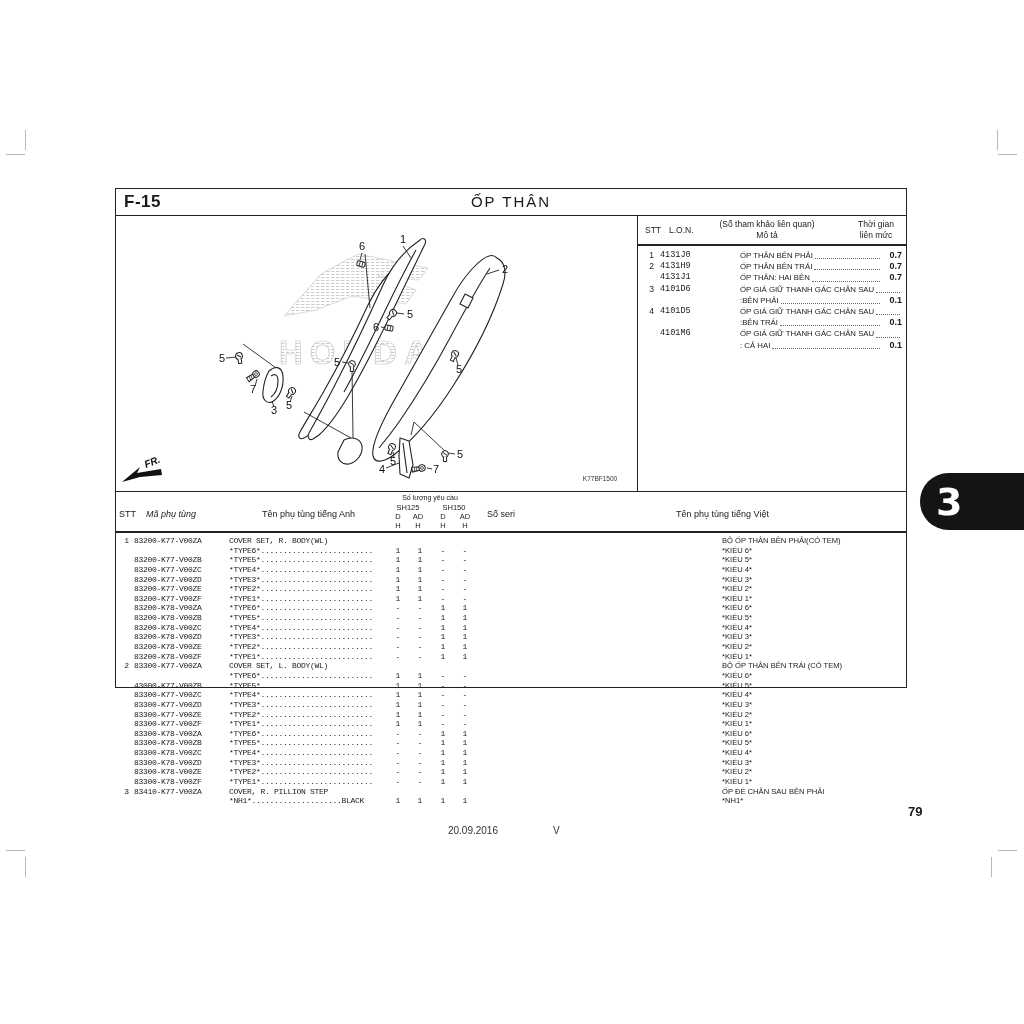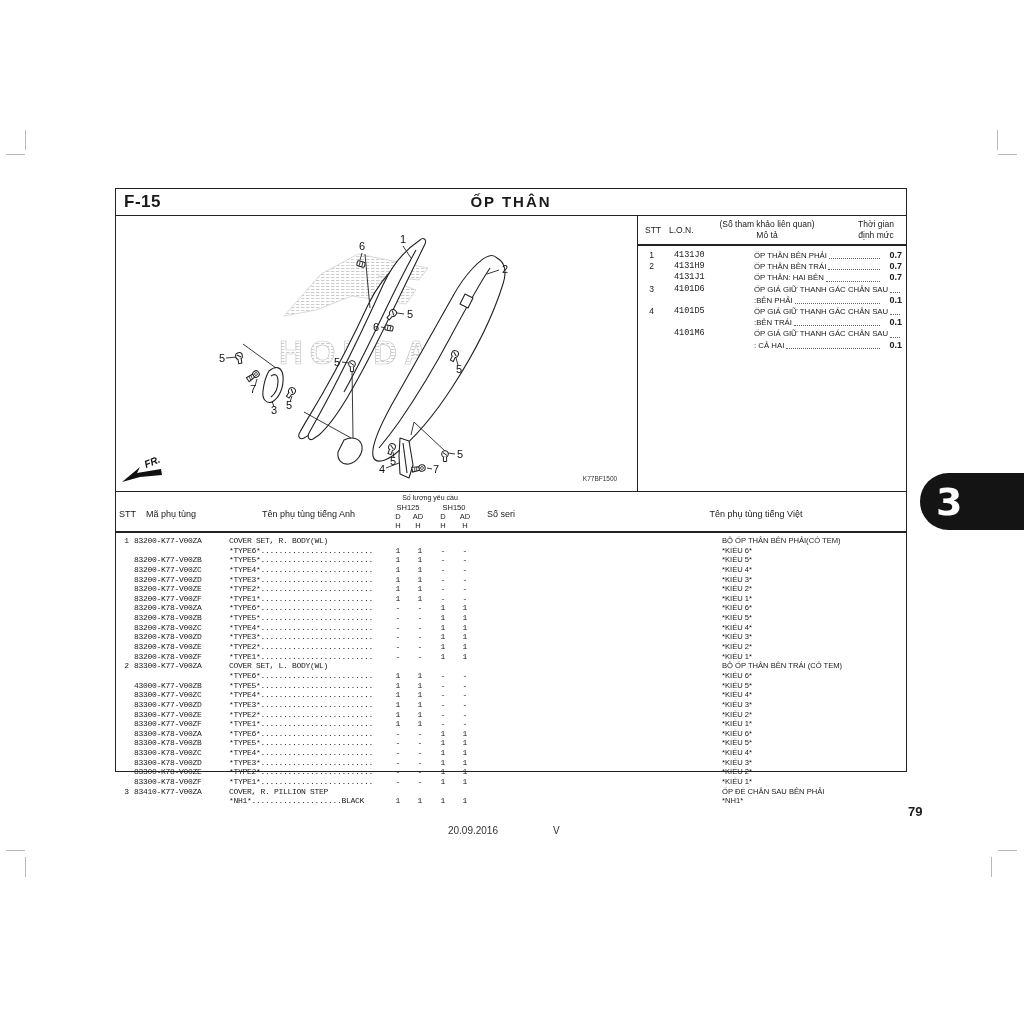--- a/index.html
+++ b/index.html
@@ -6,62 +6,62 @@
   body{
     width:1024px;height:1024px;position:relative;background:#ffffff;
     font-family:"Liberation Sans","DejaVu Sans",sans-serif;color:#1a1a1a;
     overflow:hidden;
   }
   .mono{font-family:"Liberation Mono","DejaVu Sans Mono",monospace;}
   
   .cropmark{position:absolute;background:#b9b9b9;}
   
   .main-box{
-    position:absolute;left:115px;top:188px;width:792px;height:584px;
+    position:absolute;left:115px;top:188px;width:792px;height:500px;
     border:1.6px solid #222;box-sizing:border-box;
   }
   .title-bar{
     position:relative;height:27px;border-bottom:1.4px solid #222;box-sizing:border-box;
   }
   .title-code{position:absolute;left:8px;top:3px;font-size:17px;font-weight:bold;letter-spacing:.5px;}
-  .title-text{position:absolute;left:0;right:0;top:4px;text-align:center;font-size:15px;font-weight:bold;letter-spacing:2px;}
+  .title-text{position:absolute;left:0;right:0;top:4px;text-align:center;font-size:15px;font-weight:normal;letter-spacing:2px;}
   .content{position:absolute;left:0;top:27px;right:0;bottom:0;}
   
   .diagram{position:absolute;left:0;top:0;width:522px;height:275px;border-right:1px solid #222;box-sizing:border-box;}
   .diagram svg{display:block;}
   
   .ref-table{position:absolute;left:522px;top:0;width:268px;height:275px;font-size:8.5px;}
   .ref-head{position:relative;height:30px;border-bottom:2px solid #222;box-sizing:border-box;}
   .rh-stt{position:absolute;left:7px;top:9px;}
   .rh-lon{position:absolute;left:31px;top:9px;}
   .rh-desc{position:absolute;left:70px;width:118px;top:3px;text-align:center;line-height:11px;}
   .rh-time{position:absolute;right:6px;width:48px;top:3px;text-align:center;line-height:11px;}
   .ref-rows{padding-top:4px;}
   .ref-row{display:flex;align-items:flex-start;line-height:11.2px;}
   .r-stt{width:16px;text-align:right;flex:none;}
-  .r-code{width:46px;padding-left:20px;flex:none;font-size:8.5px;}
+  .r-code{width:46px;padding-left:6px;flex:none;font-size:8.5px;}
   .r-main{flex:1;padding-left:10px;padding-right:4px;}
   .r-line{display:flex;align-items:flex-end;}
   .r-desc{white-space:nowrap;font-size:7.8px;margin-left:24px;}
   .leader{flex:1;border-bottom:1px dotted #666;margin:0 2px 2px 2px;min-width:6px;}
   .r-time{width:20px;text-align:right;flex:none;font-size:9px;font-weight:bold;}
   
   .parts-head{
     position:absolute;left:0;right:0;top:275px;height:42px;
     border-top:1px solid #222;border-bottom:2.2px solid #222;box-sizing:border-box;font-size:9px;
   }
   .ph-stt{position:absolute;left:3px;top:17px;}
-  .ph-part{position:absolute;left:30px;top:17px;}
+  .ph-part{position:absolute;left:30px;top:17px;font-style:italic;}
   .ph-en{position:absolute;left:120px;width:145px;top:17px;text-align:center;}
   .ph-qtygroup{position:absolute;left:268px;width:92px;top:2px;text-align:center;font-size:7px;}
   .ph-m1{position:absolute;left:272px;width:40px;top:11px;text-align:center;font-size:7.5px;}
   .ph-m2{position:absolute;left:318px;width:40px;top:11px;text-align:center;font-size:7.5px;}
   .ph-sub{position:absolute;top:20px;width:20px;text-align:center;font-size:7.5px;line-height:9px;}
   .ph-seri{position:absolute;left:355px;width:60px;top:17px;text-align:center;}
-  .ph-vi{position:absolute;left:560px;width:160px;top:17px;text-align:center;}
+  .ph-vi{position:absolute;left:560px;width:160px;top:17px;}
   .parts-body{position:absolute;left:0;right:0;top:317px;bottom:0;padding-top:3px;}
   .p-row{display:flex;line-height:9.65px;height:9.65px;font-size:8px;}
   .p-stt{width:13px;text-align:right;flex:none;font-size:8px;}
   .p-part{width:95px;padding-left:5px;flex:none;letter-spacing:-0.3px;}
   .p-en{width:157px;flex:none;letter-spacing:-0.3px;white-space:nowrap;overflow:hidden;}
   .p-q{flex:none;text-align:center;}
   .p-q1{width:24px;} .p-q2{width:20px;} .p-q3{width:26px;} .p-q4{width:18px;}
   .p-seri{width:248px;flex:none;}
   .p-vi{flex:1;font-size:7.6px;font-family:"Liberation Sans",sans-serif;white-space:nowrap;}
   
@@ -216,21 +216,21 @@
     <div class="ref-table">
       <div class="ref-head">
         <span class="rh-stt">STT</span>
         <span class="rh-lon">L.O.N.</span>
         <div class="rh-desc">
           <div>(Số tham khảo liên quan)</div>
           <div>Mô tả</div>
         </div>
         <div class="rh-time">
           <div>Thời gian</div>
-          <div>định mức</div>
+          <div>liên mức</div>
         </div>
       </div>
       <div class="ref-rows" id="ref-rows">
           <div class="ref-row">
             <span class="r-stt">1</span>
             <span class="r-code mono">4131J0</span>
             <div class="r-main">
               <div class="r-line">
                 <span class="r-desc">ỐP THÂN BÊN PHẢI</span>
                 <span class="leader"></span>

